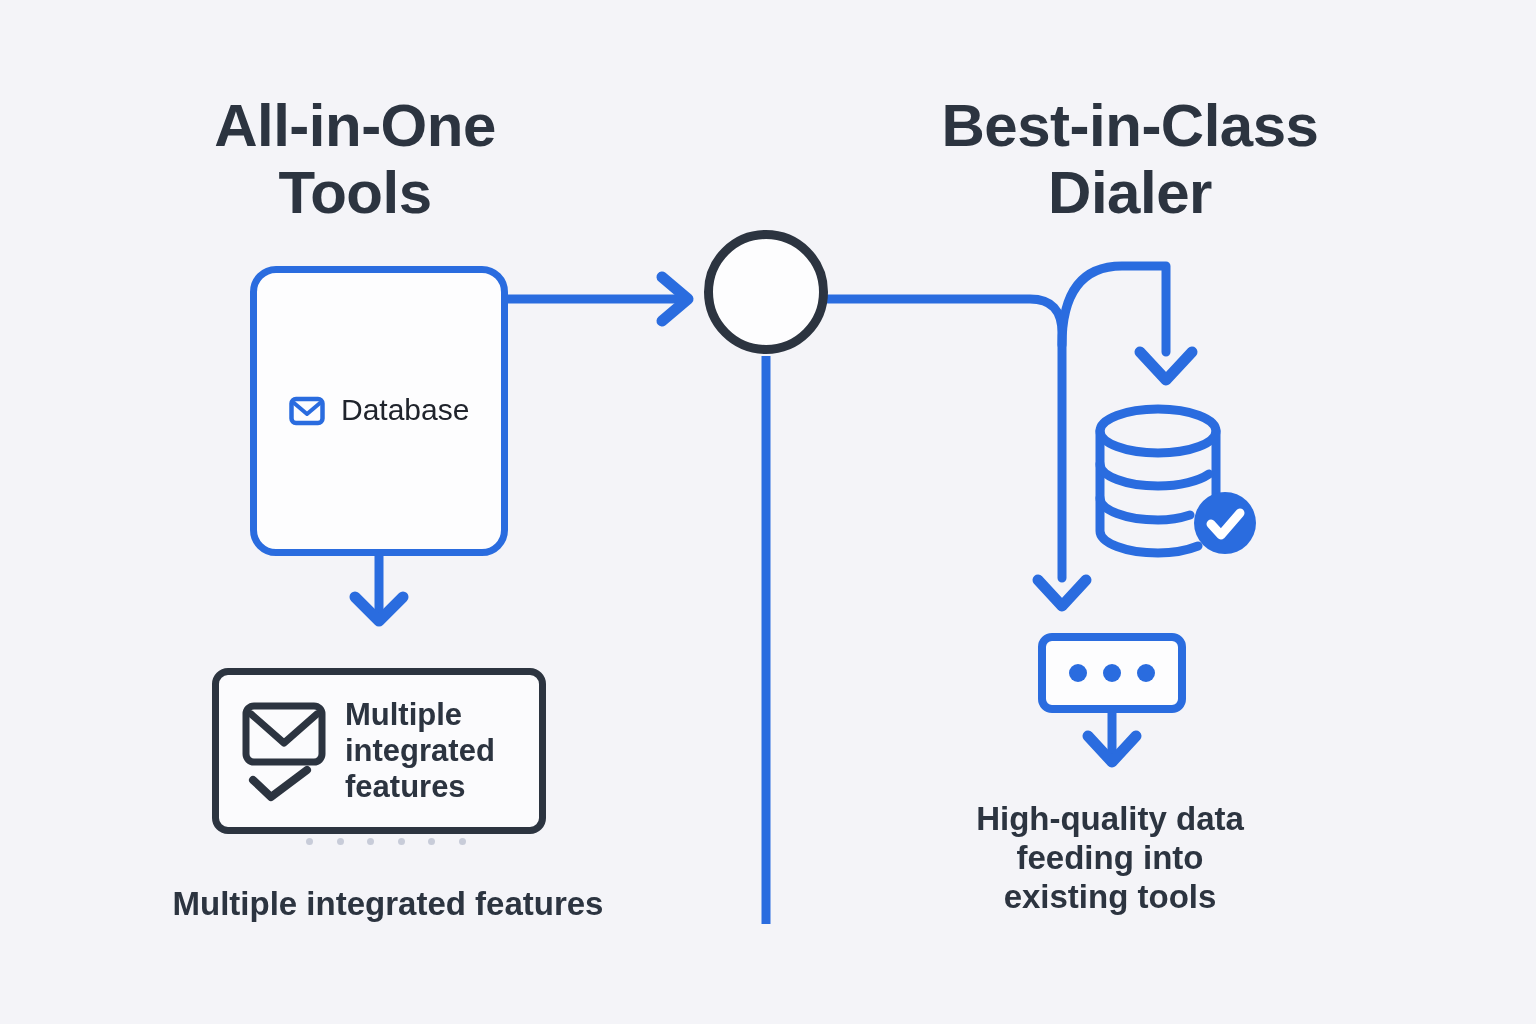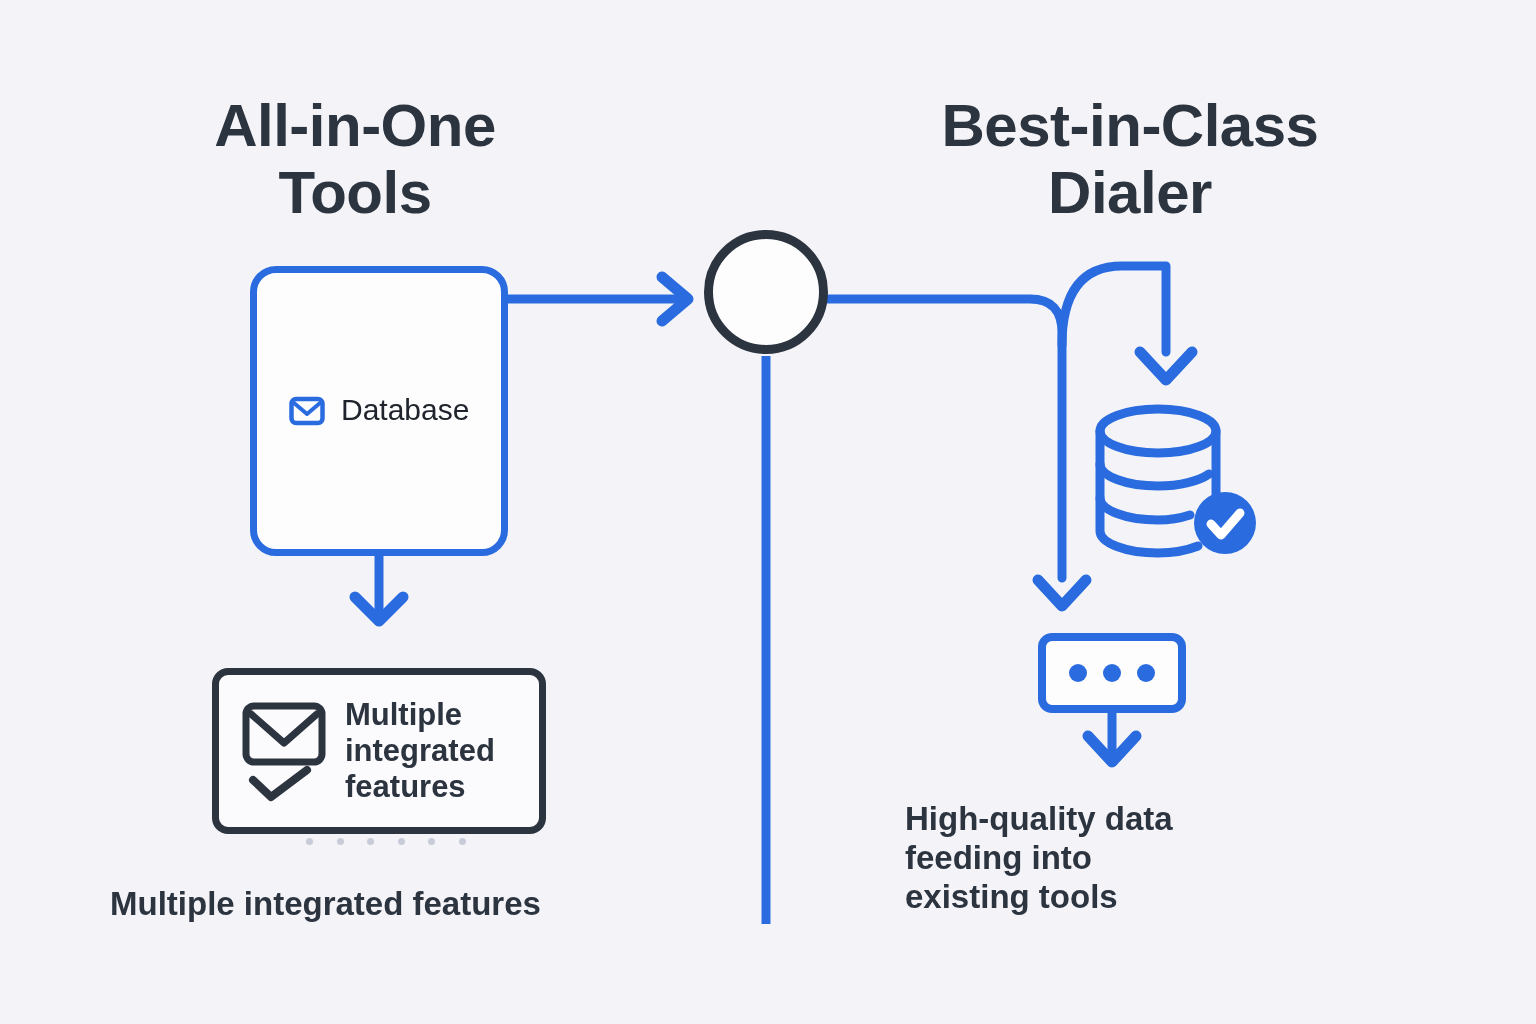--- a/index.html
+++ b/index.html
@@ -121,21 +121,21 @@
   #dots-strip i {
     display: block;
     width: 7px;
     height: 7px;
     border-radius: 50%;
     background: #c8ccd9;
   }
 
   .caption {
     position: absolute;
-    text-align: left;
+    text-align: center;
     font-weight: bold;
     color: #2c3440;
     line-height: 1.18;
     white-space: pre-line;
   }
   #caption-left {
     left: 110px;
     top: 885px;
     width: 556px;
     font-size: 33px;

